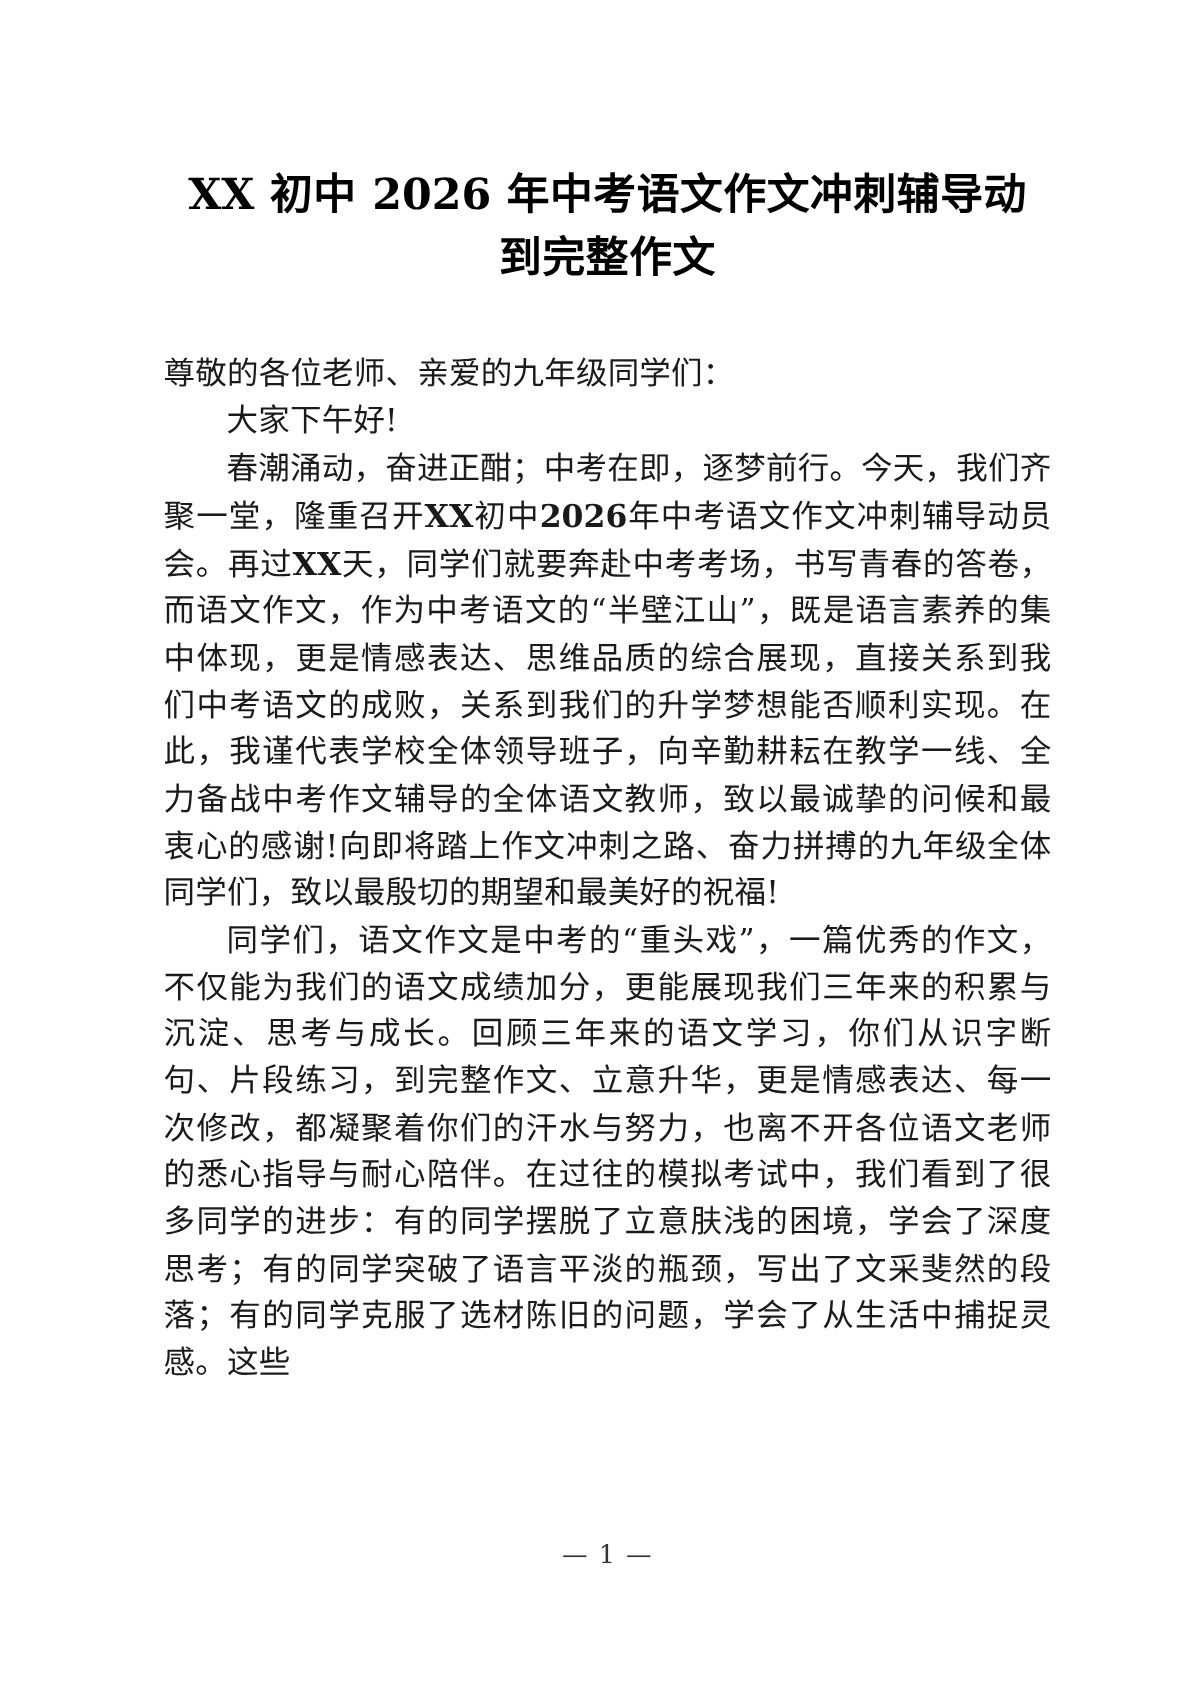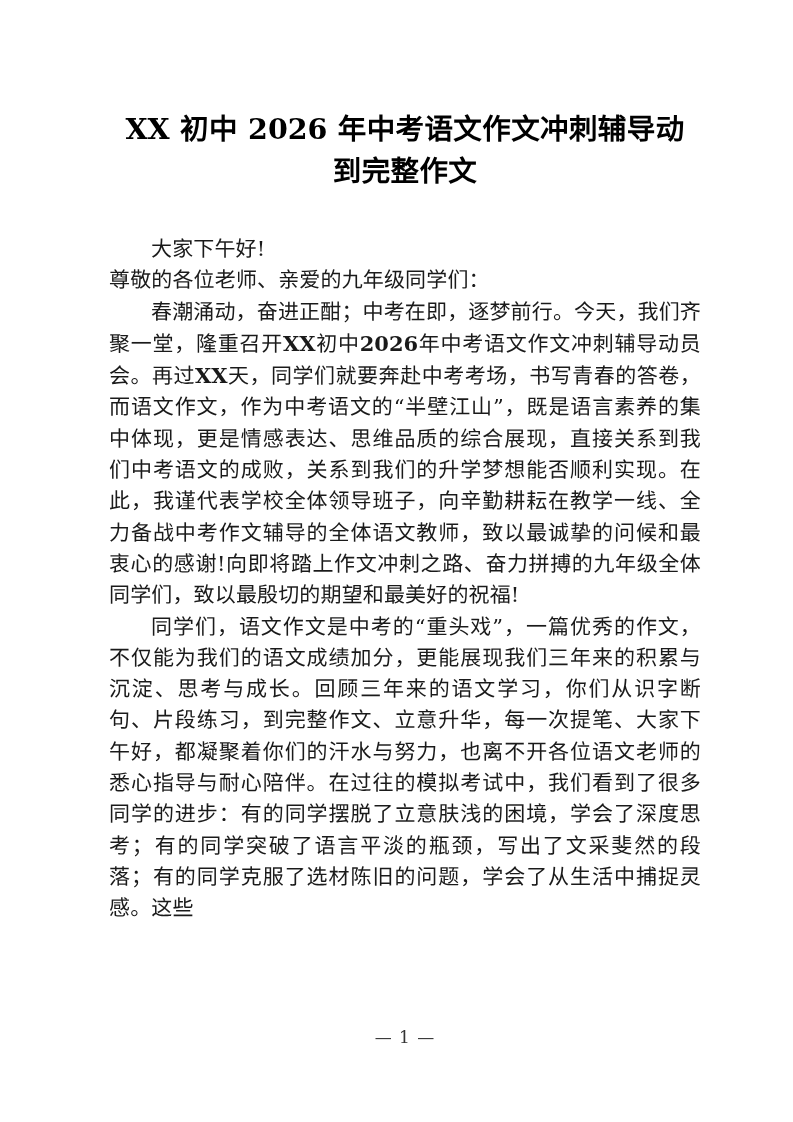--- a/index.html
+++ b/index.html
@@ -96,24 +96,24 @@
 <div class="page">
 
   <div class="content">
 
     <h1 class="doc-title">
       <span style="display: block;"><span class="lat">XX</span> 初中 <span class="lat">2026</span> 年中考语文作文冲刺辅导动</span>
       <span style="display: block;">到完整作文</span>
     </h1>
 
     <div class="body-block">
+      <p class="para">尊敬的各位老师、亲爱的九年级同学们：</p>
       <p class="para indent">大家下午好!</p>
-      <p class="para">尊敬的各位老师、亲爱的九年级同学们：</p>
       <p class="para indent">春潮涌动，奋进正酣；中考在即，逐梦前行。今天，我们齐聚一堂，隆重召开<span class="lat">XX</span>初中<span class="lat">2026</span>年中考语文作文冲刺辅导动员会。再过<span class="lat">XX</span>天，同学们就要奔赴中考考场，书写青春的答卷，而语文作文，作为中考语文的“半壁江山”，既是语言素养的集中体现，更是情感表达、思维品质的综合展现，直接关系到我们中考语文的成败，关系到我们的升学梦想能否顺利实现。在此，我谨代表学校全体领导班子，向辛勤耕耘在教学一线、全力备战中考作文辅导的全体语文教师，致以最诚挚的问候和最衷心的感谢!向即将踏上作文冲刺之路、奋力拼搏的九年级全体同学们，致以最殷切的期望和最美好的祝福!</p>
-      <p class="para indent">同学们，语文作文是中考的“重头戏”，一篇优秀的作文，不仅能为我们的语文成绩加分，更能展现我们三年来的积累与沉淀、思考与成长。回顾三年来的语文学习，你们从识字断句、片段练习，到完整作文、立意升华，每一次提笔、大家下午好，都凝聚着你们的汗水与努力，也离不开各位语文老师的悉心指导与耐心陪伴。在过往的模拟考试中，我们看到了很多同学的进步：有的同学摆脱了立意肤浅的困境，学会了深度思考；有的同学突破了语言平淡的瓶颈，写出了文采斐然的段落；有的同学克服了选材陈旧的问题，学会了从生活中捕捉灵感。这些</p>
+      <p class="para indent">同学们，语文作文是中考的“重头戏”，一篇优秀的作文，不仅能为我们的语文成绩加分，更能展现我们三年来的积累与沉淀、思考与成长。回顾三年来的语文学习，你们从识字断句、片段练习，到完整作文、立意升华，更是情感表达、每一次修改，都凝聚着你们的汗水与努力，也离不开各位语文老师的悉心指导与耐心陪伴。在过往的模拟考试中，我们看到了很多同学的进步：有的同学摆脱了立意肤浅的困境，学会了深度思考；有的同学突破了语言平淡的瓶颈，写出了文采斐然的段落；有的同学克服了选材陈旧的问题，学会了从生活中捕捉灵感。这些</p>
     </div>
 
   </div>
 
   <div class="page-footer">
     <span>— 1 —</span>
   </div>
 
 </div>
 

